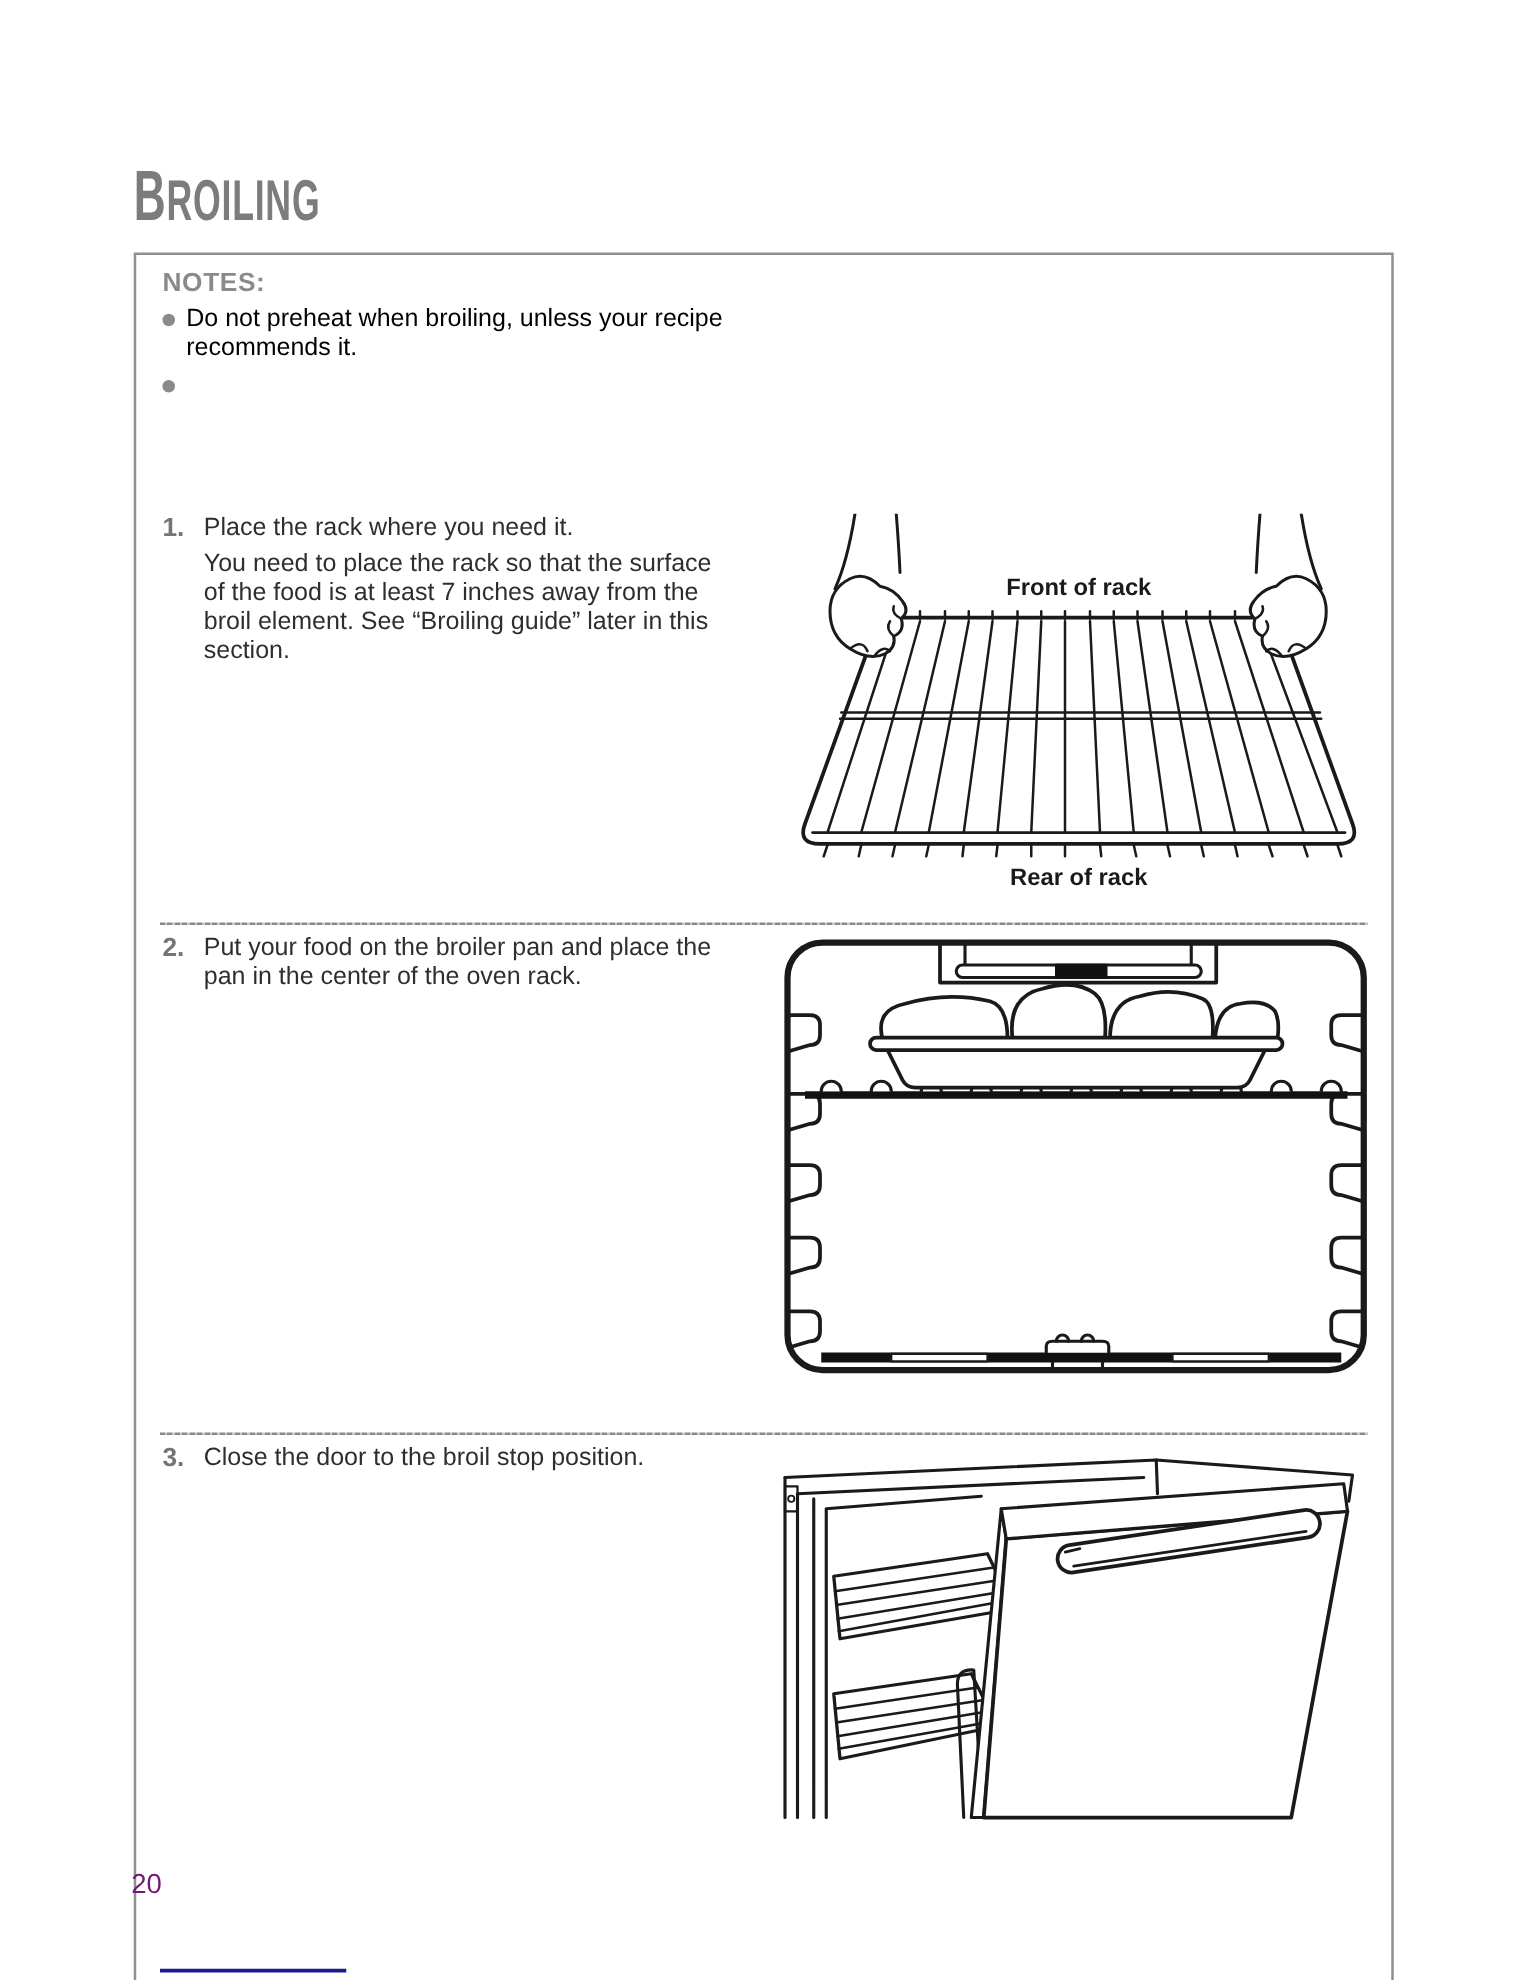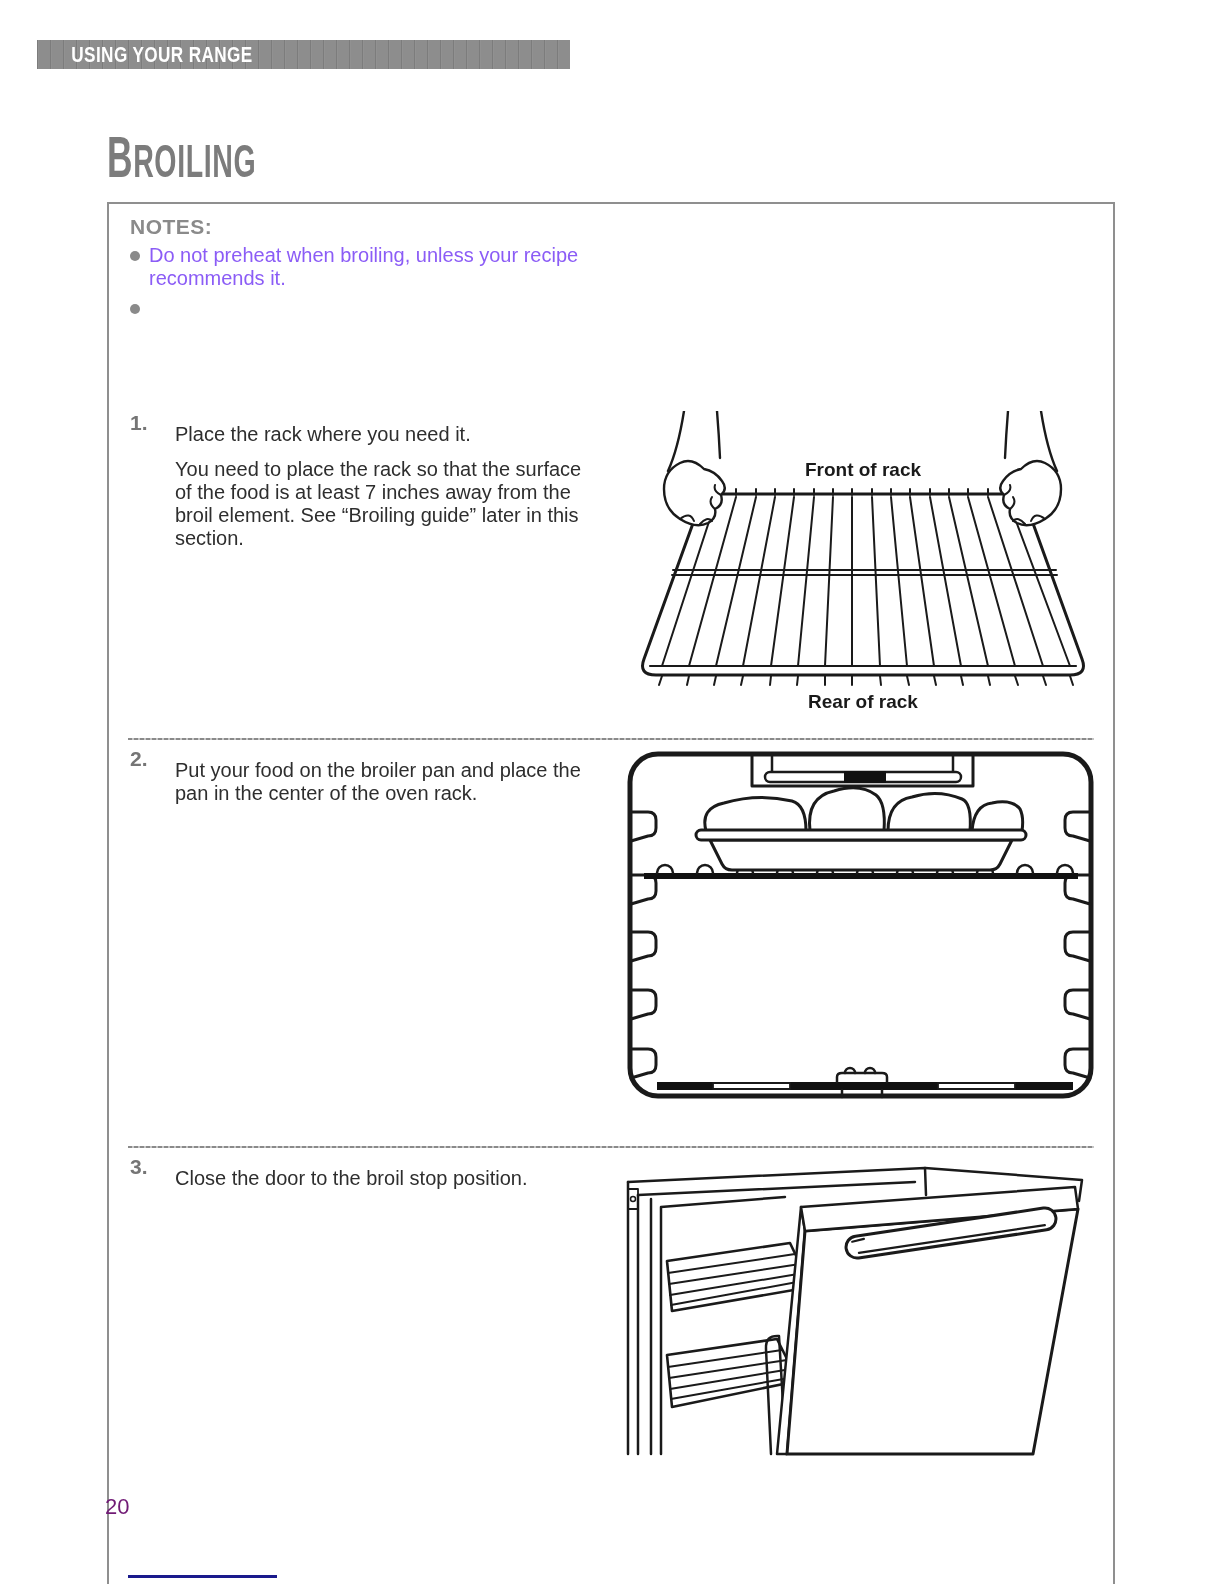--- a/index.html
+++ b/index.html
@@ -24,24 +24,24 @@
   .page-title::first-letter{font-size:57px;}
   
   .content-box{
     position:absolute;left:107px;top:202px;width:1008px;height:1576px;
     border:2px solid #8f8f8f;box-sizing:border-box;background:#ffffff;padding-left:11px;
   }
   .notes-heading{position:absolute;left:21px;top:11px;font-size:21px;font-weight:bold;color:#8a8a8a;letter-spacing:.5px;}
   .notes-list{position:absolute;left:21px;top:40px;width:490px;}
   .note-item{display:flex;margin-bottom:7px;}
   .dot{flex:0 0 10px;width:10px;height:10px;border-radius:50%;background:#8a8a8a;margin:7px 9px 0 0;}
-  .note-text{font-size:20px;line-height:23px;white-space:pre-line;color:#8b5cf6;}
+  .note-text{font-size:20px;line-height:23px;white-space:pre-line;color:#000000;}
   .step{position:absolute;left:21px;width:486px;padding-left:33px;}
   .step-number{position:absolute;left:0;top:0;font-size:21px;font-weight:bold;color:#757575;}
-  .step-title,.step-body{margin:12px;font-size:20px;line-height:23px;white-space:pre-line;color:#2e2e2e;}
+  .step-title,.step-body{margin:0;font-size:20px;line-height:23px;white-space:pre-line;color:#2e2e2e;}
   .step-body{margin-top:6px;}
   .step-1{top:207px;}
   .step-2{top:543px;}
   .step-3{top:951px;}
   .divider{position:absolute;left:19px;width:966px;height:2px;
     background:repeating-linear-gradient(90deg,#8a8a8a 0 4px,#c6c6c6 4px 6px);}
   .divider-1{top:534px;}
   .divider-2{top:942px;}
   .fig{position:absolute;}
   .fig-rack{left:511px;top:207px;text-decoration:underline;}
@@ -50,23 +50,20 @@
   .fig svg{display:block;}
   .svg-label{font-family:"Liberation Sans",sans-serif;font-weight:bold;font-size:19px;fill:#1a1a1a;stroke:none;}
   .page-number{position:absolute;left:105px;top:1494px;font-size:22px;color:#701a75;}
   .footer-line{position:absolute;left:128px;top:1575px;width:149px;height:3px;background:#1a1a8c;}
 </style>
 </head>
 <body>
 
 <div class="page">
 
-  <div class="header-bar">
-    <span class="header-text">USING YOUR RANGE</span>
-  </div>
 
   <h1 class="page-title">BROILING</h1>
 
   <div class="content-box">
 
     <div class="notes-heading">NOTES:</div>
 
     <div class="notes-list">
       <div class="note-item">
         <span class="dot"></span>

